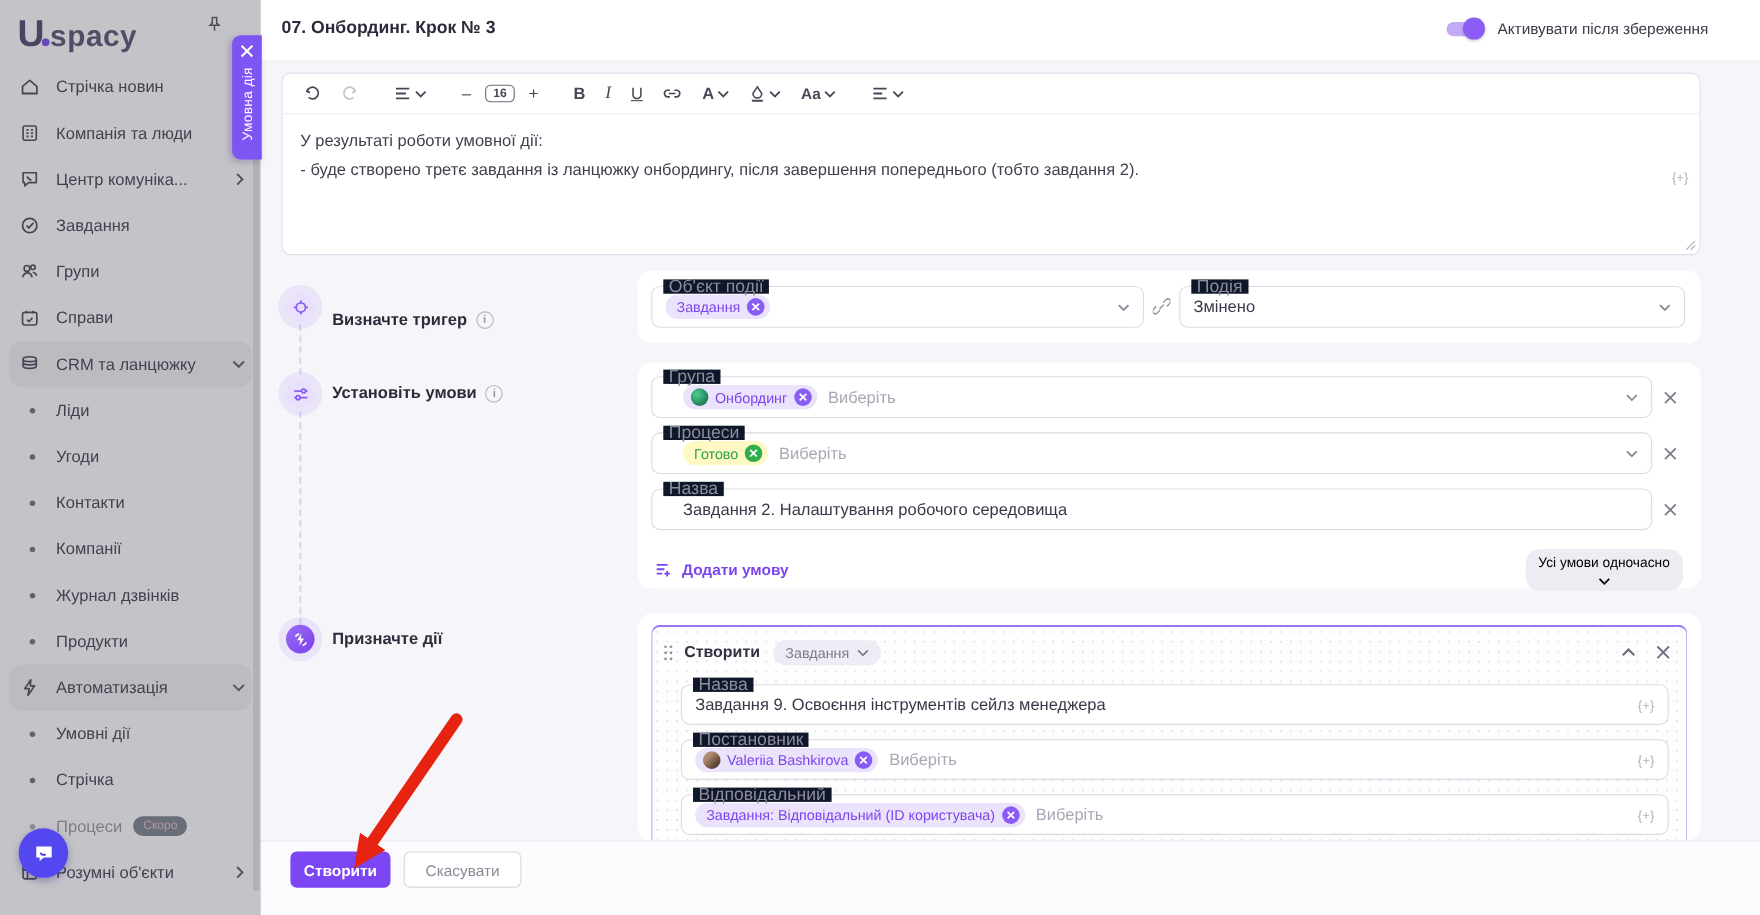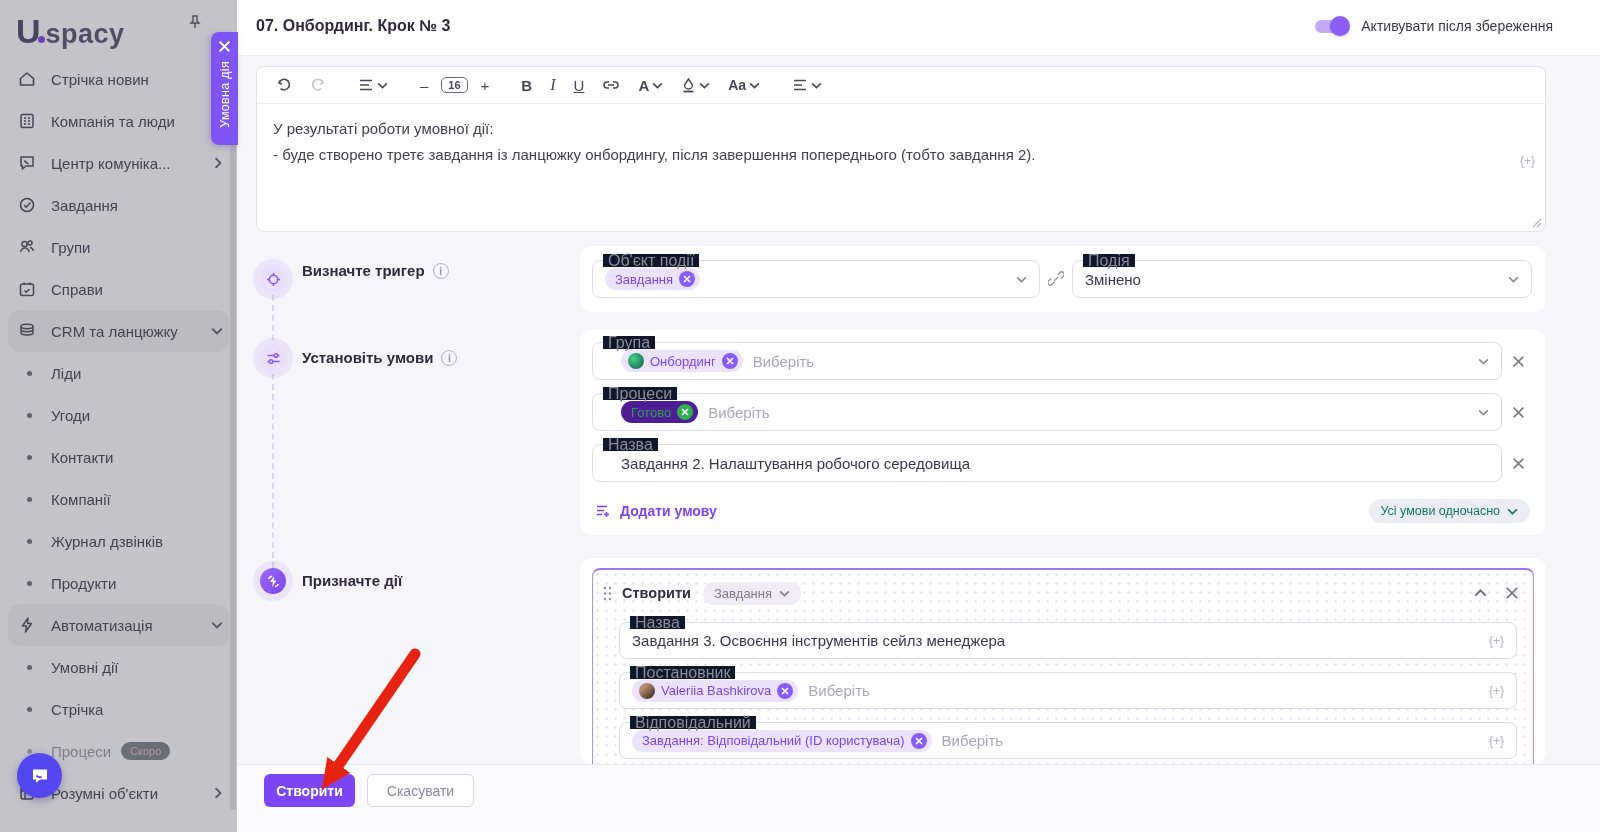--- a/index.html
+++ b/index.html
@@ -67,40 +67,40 @@
   
   .fld { position:relative; background:#fff; border:1px solid #dcdae6; border-radius:8px; display:flex; align-items:center; padding:0 12px; height:38px; }
   .fld > label { position:absolute; top:-7px; left:10px; font-size:16px; color:#8f8d9c; background:#0f172a; padding:0 5px; line-height:13px; white-space:nowrap; }
   .darr { margin-left:auto; color:#8a8798; display:flex; }
   .placeholder { color:#a9a7b4; font-size:15px; margin-left:10px; }
   .value-txt { font-size:15px; color:#3b3748; }
   .token { font-size:12px; color:#b3b1bc; margin-left:auto; }
 
   .chip { display:inline-flex; align-items:center; gap:6px; background:#ebe3fc; color:#7a45ec; border-radius:14px; padding:3px 5px 3px 10px; font-size:13px; white-space:nowrap; }
   .chip .xb { width:16px; height:16px; border-radius:50%; background:#8a5cf6; display:flex; align-items:center; justify-content:center; flex:0 0 auto; }
-  .chip.green { background:#4c1d95; color:#2fa04c; }
+  .chip.green { background:#fef9c3; color:#2fa04c; }
   .chip.green .xb { background:#2fae4e; }
   .avatar { width:16px; height:16px; border-radius:50%; flex:0 0 auto; margin-left:-3px; }
   .av-group { background:radial-gradient(circle at 35% 35%, #49d08a, #1f7d5a 70%, #143f52); }
   .av-user { background:linear-gradient(135deg,#b28a6d 30%,#5d4437 75%); }
 
   
   .card-trigger { top:246px; height:66px; }
   .trig-inner { display:flex; align-items:center; height:100%; padding:0 14px 0 12px; gap:0; }
   .trig-inner .fld { height:38px; }
   .chain { color:#9a97a6; margin:0 8px; display:flex; }
 
   
   .card-cond { top:330px; height:205px; padding:12px 12px 0 12px; }
   .cond-row { display:flex; align-items:center; margin-bottom:13px; }
   .cond-row .fld { flex:1;padding-left:28px; }
   .xclose { width:32px; display:flex; align-items:center; justify-content:center; color:#7c7a88; }
   .cond-foot { display:flex; align-items:center; margin-top:17px; padding:0 4px; }
   .addlink { display:flex; align-items:center; gap:8px; color:#7a45ec; font-size:14px; font-weight:600; }
-  .mode-pill { margin-left:auto; background:#ececf3; border-radius:13px; color:#0f766e; font-size:12.5px; padding:5px 12px; display:flex; align-items:center; gap:7px; }
+  .mode-pill { margin-left:auto; background:#ececf3; border-radius:13px; color:#000000; font-size:12.5px; padding:5px 12px; display:flex; align-items:center; gap:7px;flex-direction:column; }
 
   
   .card-act { top:558px; height:206px; padding:10px 12px; overflow:hidden; }
   .act-card { position:relative; height:230px; border:1px solid #ab90f3; border-top:2px solid #9a79f3; border-radius:8px;
               background:radial-gradient(circle,#e8e4f1 1px,rgba(0,0,0,0) 1.1px) 0 0/9px 9px,#fefeff; padding:8px 14px 0 10px; }
   .act-head { display:flex; align-items:center; height:30px; }
   .drag { color:#8f8c9b; display:flex; margin-right:10px; }
   .act-title { font-size:14.5px; font-weight:700; color:#332f40; margin-right:12px; }
   .ent-pill { background:#efecf6; border-radius:13px; color:#7d7a8c; font-size:13px; padding:4px 11px; display:flex; align-items:center; gap:7px; }
   .act-ctl { margin-left:auto; display:flex; align-items:center; gap:18px; color:#6f6c7b; }
@@ -389,21 +389,21 @@
     </div>
 
     <div class="connector"></div>
 
     <div class="step-ic" style="top:266px;">
       <svg class="ic" width="15" height="15" viewBox="0 0 15 15" fill="none" stroke="currentColor" stroke-width="1.6">
           <circle cx="7.5" cy="7.5" r="4.2"></circle>
           <path d="M7.5 1v2.2M7.5 11.8V14M1 7.5h2.2M11.8 7.5H14"></path>
         </svg>
     </div>
-    <div class="step-label" style="top:262px;">
+    <div class="step-label" style="top:282px;">
       <span>Визначте тригер</span>
         <span class="info-i">i</span>
     </div>
     <div class="card card-trigger">
       <div class="trig-inner">
         <div class="fld" style="width:448px;">
           <label>Об'єкт події</label>
           <span class="chip">
             <span>Завдання</span>
             <span class="xb">
@@ -564,21 +564,21 @@
             <span>
                 <svg class="ic" width="14" height="14" viewBox="0 0 12 12" fill="none" stroke="currentColor" stroke-width="1.5">
                   <path d="M1.5 1.5l9 9M10.5 1.5l-9 9"></path>
                 </svg>
               </span>
           </span>
         </div>
         <div class="act-fields">
           <div class="fld">
             <label>Назва</label>
-            <span class="value-txt">Завдання 3. Освоєння інструментів сейлз менеджера</span>
+            <span class="value-txt">Завдання 9. Освоєння інструментів сейлз менеджера</span>
             <span class="token">{+}</span>
           </div>
           <div class="fld">
             <label>Постановник</label>
             <span class="chip">
               <span class="avatar av-user"></span>
               <span>Valeriia Bashkirova</span>
               <span class="xb">
                   <svg class="ic" width="8" height="8" viewBox="0 0 8 8" stroke="#fff" stroke-width="1.6">
                     <path d="M1 1l6 6M7 1 1 7"></path>

